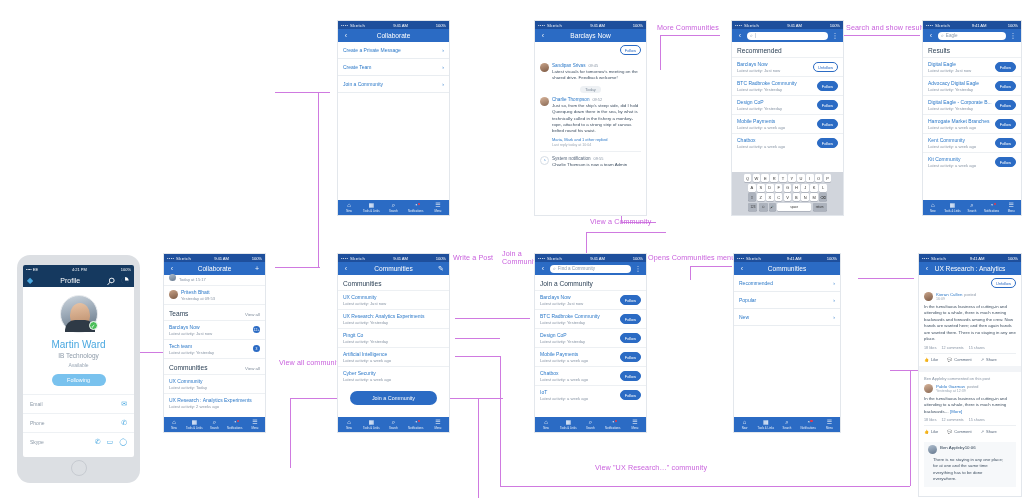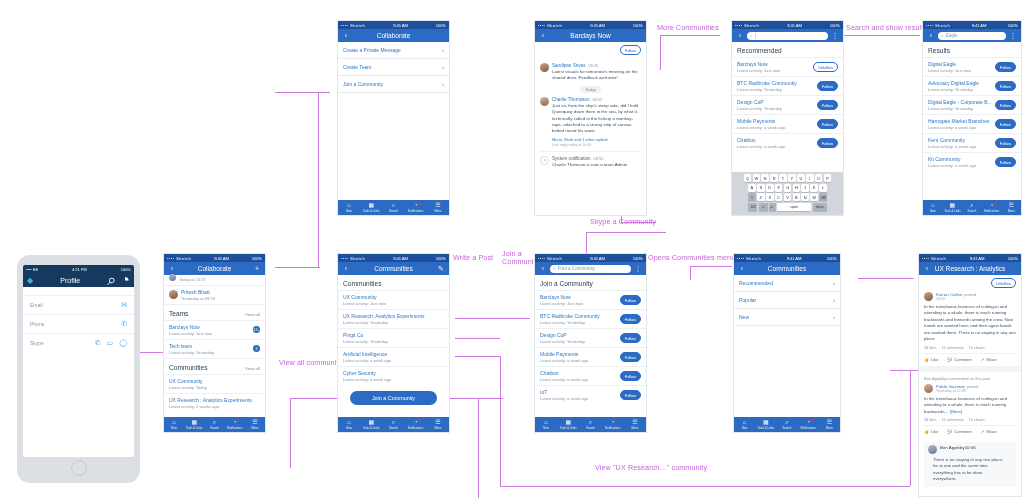--- a/index.html
+++ b/index.html
@@ -232,41 +232,52 @@
   <div class="conn h" style="left:844px; top:35px; width:76px;"></div>
   <div class="conn h" style="left:858px; top:278px; width:56px;"></div>
   <div class="conn h" style="left:500px; top:486px; width:410px;"></div>
   <div class="conn v" style="left:910px; top:370px; height:116px;"></div>
   <div class="conn h" style="left:890px; top:370px; width:30px;"></div>
   <div class="conn v" style="left:690px; top:266px; height:14px;"></div>
   <div class="conn h" style="left:690px; top:266px; width:42px;"></div>
 
   <div class="conn-label" style="left:657px; top:23px;">More Communities</div>
   <div class="conn-label" style="left:846px; top:23px;">Search and show results</div>
-  <div class="conn-label" style="left:590px; top:217px;">Skype a Community</div>
+  <div class="conn-label" style="left:590px; top:217px;">View a Community</div>
   <div class="conn-label" style="left:453px; top:253px;">Write a Post</div>
   <div class="conn-label" style="left:502px; top:250px; width:30px; white-space:normal; line-height:1.15;">Join a Community</div>
   <div class="conn-label" style="left:648px; top:253px;">Opens Communities menu</div>
   <div class="conn-label" style="left:279px; top:358px;">View all communities</div>
   <div class="conn-label" style="left:595px; top:463px;">View "UX Research…" community</div>
 
   <div class="device">
     <div class="glass">
       <div class="dev-status">
         <span>•••• EE</span>
         <span>4:21 PM</span>
         <span>100%</span>
       </div>
       <div class="dev-nav">
         <span class="ic" style="font-size:8px;color:#4aa8e0;">◆</span>
         <span class="title">Profile</span>
         <span style="display:flex;gap:4px;">
           <span class="ic">⌕</span>
           <span class="ic" style="position:relative;">◔<i class="dot" style="position:absolute;right:-1px;top:0;"></i></span>
         </span>
+      </div>
+      <div class="prof">
+        <div class="pic">
+          <div class="face"></div>
+            <div class="suit"></div>
+          <div class="ok">✓</div>
+        </div>
+        <div class="nm">Martin Ward</div>
+        <div class="dept">IB Technology</div>
+        <div class="st">Available</div>
+        <button class="follow">Following</button>
       </div>
       <div style="margin-top:8px;">
         <div class="crow">
           <span>Email</span>
           <span class="icons">
               <span>✉</span>
             </span>
         </div>
         <div class="crow">
           <span>Phone</span>

